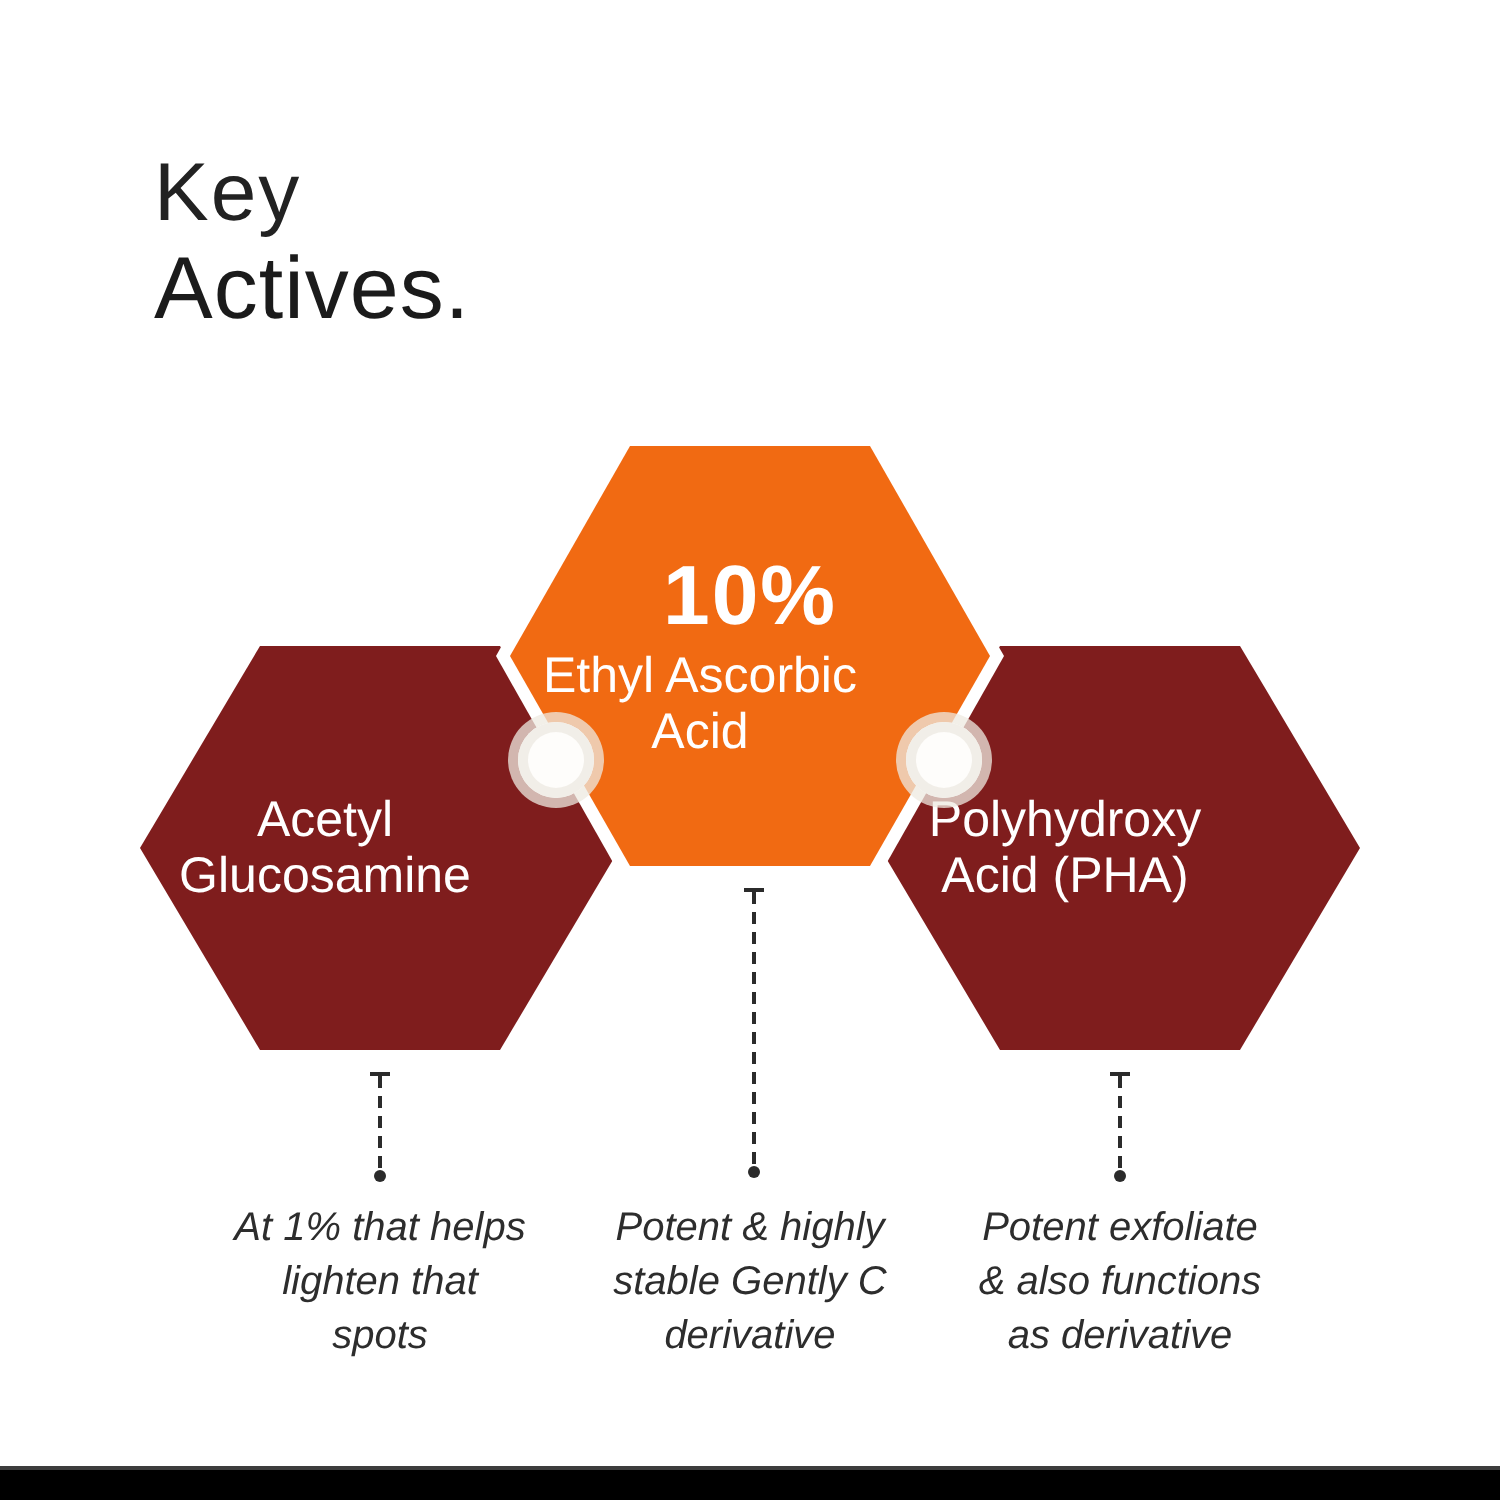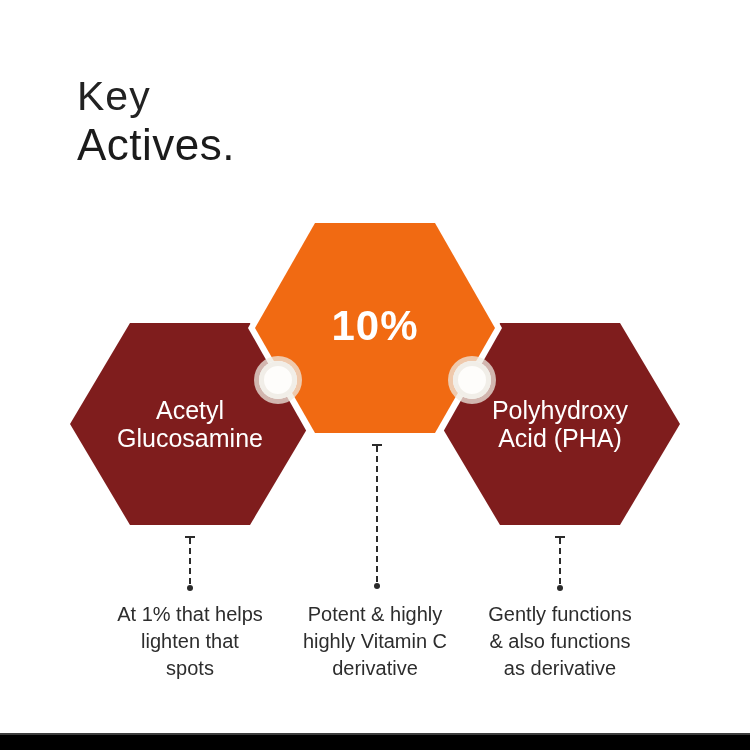--- a/index.html
+++ b/index.html
@@ -24,21 +24,21 @@
   .title-bold {
     font-size: 44px; font-weight: 400; color: #1b1b1b;
     letter-spacing: 0.5px; line-height: 50px;
   }
 
   
   .hex {
     position: absolute;
     clip-path: polygon(25% 0%, 75% 0%, 100% 50%, 75% 100%, 25% 100%, 0% 50%);
     display: flex; flex-direction: column;
-    align-items: center; justify-content: center;
+    justify-content: center;
     text-align: center;
   }
   .hex-dark { width: 240px; height: 202px; top: 323px; background: #7f1d1d; z-index: 1; }
   .hex-dark-left  { left: 70px; }
   .hex-dark-right { left: 440px; }
 
   .hex-orange-outline {
     position: absolute; left: 248px; top: 216px;
     width: 254px; height: 224px;
     background: #ffffff;
@@ -90,21 +90,21 @@
   .connector-right  { left: 559px; top: 536px; }
   .connector-short .line { height: 46px; }
   .connector-short .dot  { top: 49px; }
   .connector-long  .line { height: 136px; }
   .connector-long  .dot  { top: 139px; }
 
   
   .desc {
     position: absolute; top: 601px; width: 200px;
     text-align: center; color: #2d2d2d;
-    font-size: 20px; line-height: 27px; font-weight: 400;
+    font-size: 20px; line-height: 27px; font-weight: 400; font-style: italic;
   }
   .desc-left   { left: 90px; }
   .desc-middle { left: 275px; }
   .desc-right  { left: 460px; }
 
   
   .bottom-bar {
     position: absolute; left: 0; top: 733px;
     width: 750px; height: 17px;
     background: #000000; border-top: 2px solid #3d3d3d;
@@ -124,20 +124,21 @@
     <div class="hex-label">Acetyl Glucosamine</div>
   </div>
 
   <div class="hex hex-dark hex-dark-right">
     <div class="hex-label">Polyhydroxy Acid (PHA)</div>
   </div>
 
   <div class="hex-orange-outline">
     <div class="hex hex-orange">
       <div class="hex-pct">10%</div>
+      <div class="hex-label">Ethyl Ascorbic Acid</div>
     </div>
   </div>
 
   <div class="joint joint-left"></div>
   <div class="joint joint-right"></div>
 
   <div class="connector connector-left connector-short">
     <div class="cap"></div>
     <div class="line"></div>
     <div class="dot"></div>
@@ -153,24 +154,24 @@
     <div class="dot"></div>
   </div>
 
   <div class="desc desc-left">
     <div>At 1% that helps</div>
     <div>lighten that</div>
     <div>spots</div>
   </div>
   <div class="desc desc-middle">
     <div>Potent &amp; highly</div>
-    <div>highly Vitamin C</div>
+    <div>stable Gently C</div>
     <div>derivative</div>
   </div>
   <div class="desc desc-right">
-    <div>Gently functions</div>
+    <div>Potent exfoliate</div>
     <div>&amp; also functions</div>
     <div>as derivative</div>
   </div>
 
   <div class="bottom-bar"></div>
 
 </div>
 
 </body></html>

